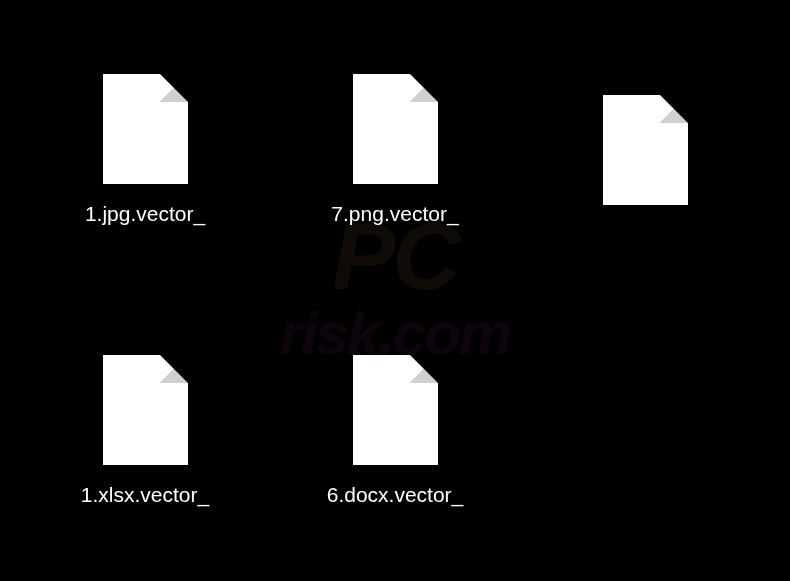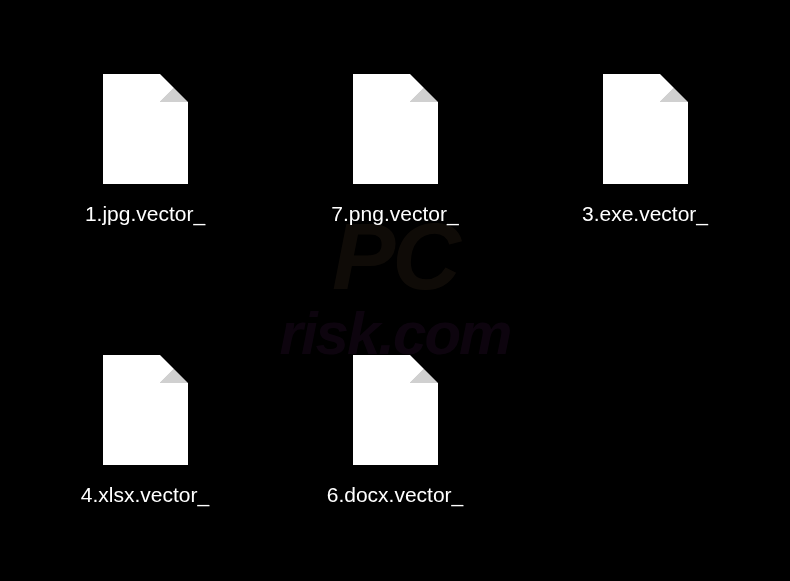--- a/index.html
+++ b/index.html
@@ -120,26 +120,25 @@
     <div class="file-label">1.jpg.vector_</div>
   </div>
 
   <div class="file-item">
     <div class="file-icon"></div>
     <div class="file-label">7.png.vector_</div>
   </div>
 
   <div class="file-item">
     <div class="file-icon"></div>
-    <div class="file-label">3.exe.vector_</div>
   </div>
 
   <div class="file-item">
     <div class="file-icon"></div>
-    <div class="file-label">4.xlsx.vector_</div>
+    <div class="file-label">1.xlsx.vector_</div>
   </div>
 
 
   <div class="file-item">
     <div class="file-icon"></div>
     <div class="file-label">6.docx.vector_</div>
   </div>
 
 </div>
 

